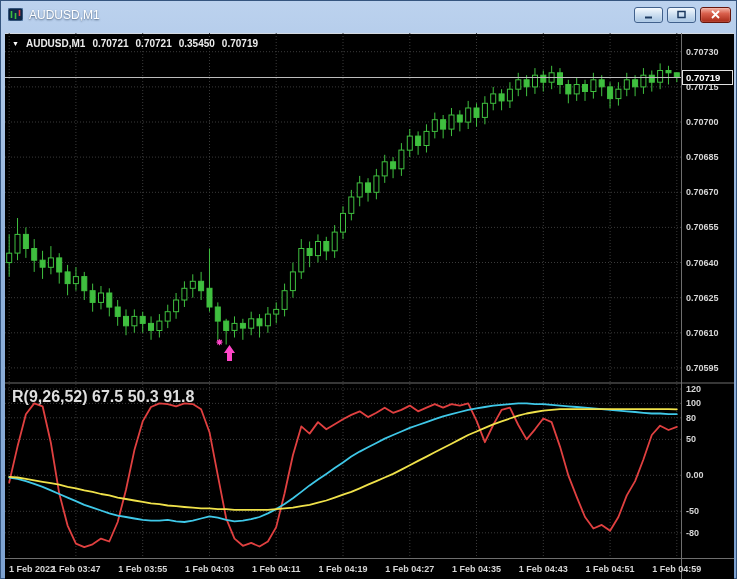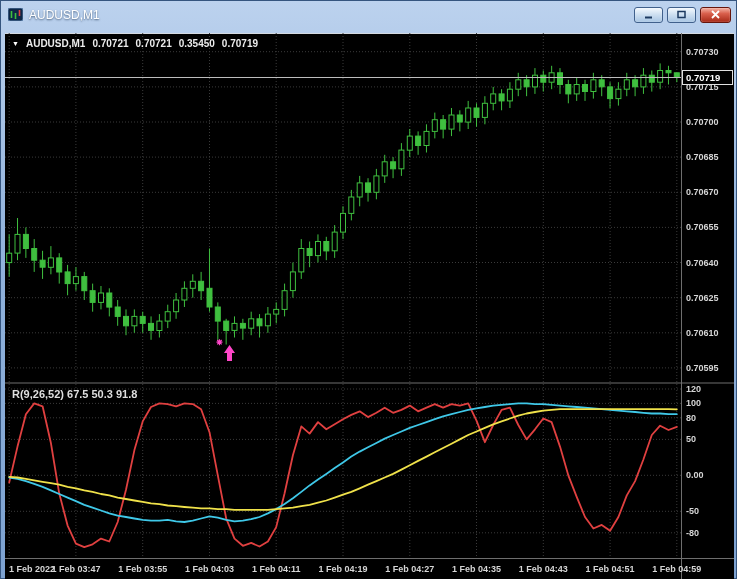--- a/index.html
+++ b/index.html
@@ -14,21 +14,21 @@
     display:flex;align-items:center;justify-content:center;padding:0;box-shadow:inset 0 0 1px #fff;}
   .wbtn.close{width:31px;border-color:#66150c;
     background:linear-gradient(180deg,#f4b3a5 0%,#d95f4c 40%,#a72a18 100%);}
   .content{position:absolute;left:4px;top:32px;width:729px;height:547px;background:#000;
     box-shadow:inset 0 1px 0 rgba(235,242,250,.9);font-weight:bold;}
   .content svg{position:absolute;left:0;top:0;}
   svg text{font-family:"Liberation Sans",sans-serif;}
   .symbol-line{position:absolute;z-index:2;left:7px;top:5px;color:#ececec;font-size:10px;
     display:flex;gap:7px;align-items:center;white-space:nowrap;}
   .tri{font-size:7px;color:#fff;}
-  .ind-label{position:absolute;z-index:2;left:7px;top:355px;color:#dedede;font-size:11px;white-space:nowrap;text-align:right;}
+  .ind-label{position:absolute;z-index:2;left:7px;top:355px;color:#dedede;font-size:16px;white-space:nowrap;text-align:right;}
 </style>
 </head>
 <body>
 
 <div class="window">
   <div class="titlebar">
     <span style="display:flex;">
       <svg width="15" height="13">
         <rect x="0" y="0" width="15" height="13" rx="2" fill="#0d2747" stroke="#5a80ad"></rect>
         <line x1="3.5" y1="3" x2="3.5" y2="10" stroke="#3fbf3f" stroke-width="1.6"></line>

